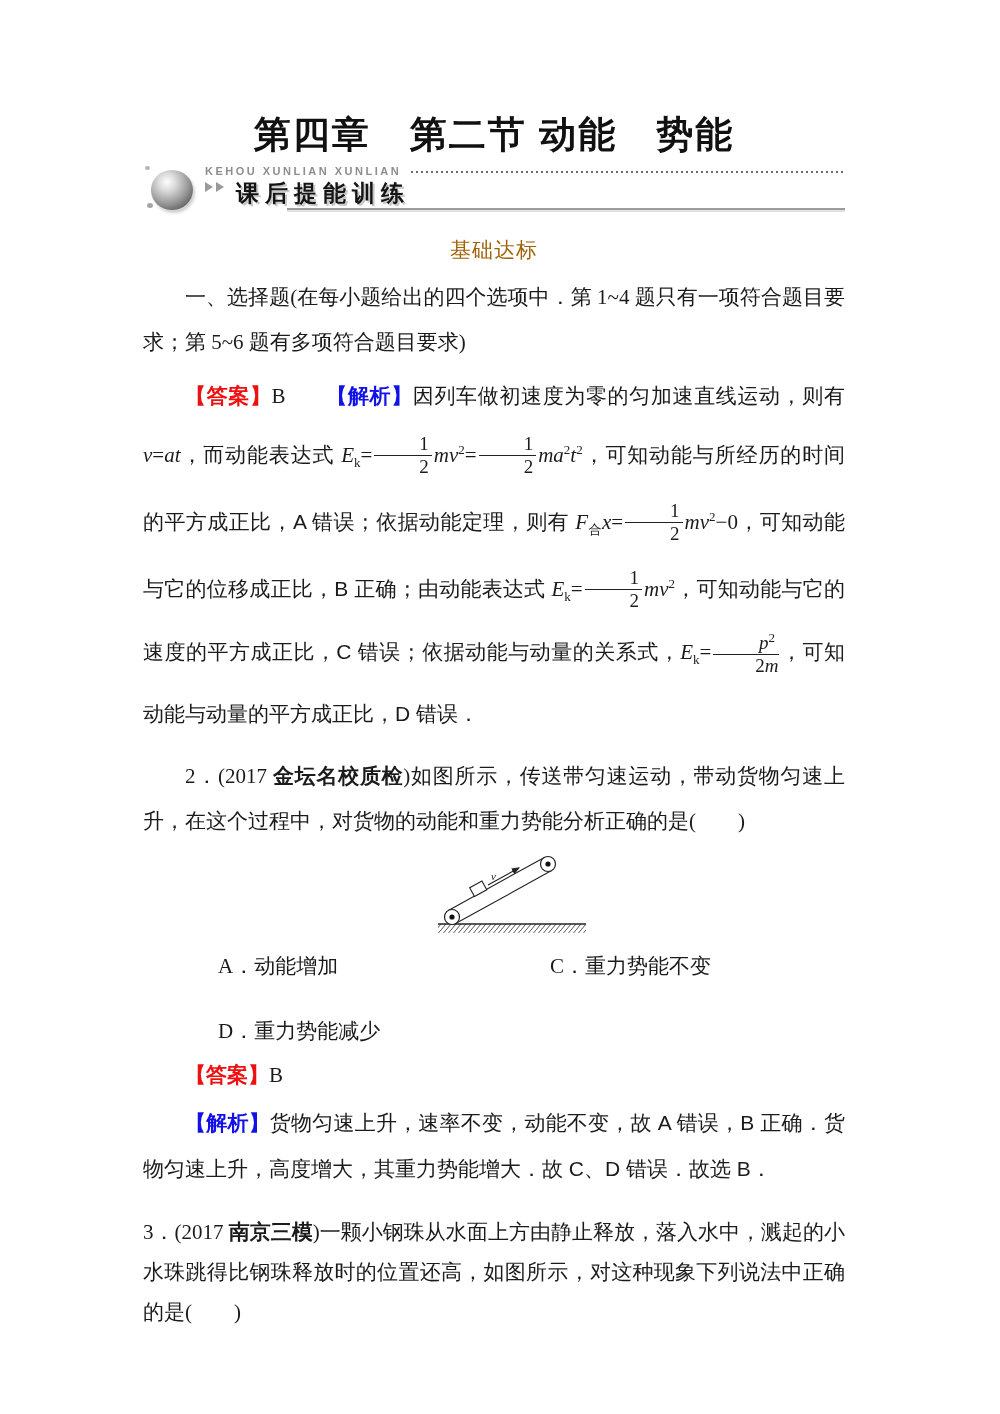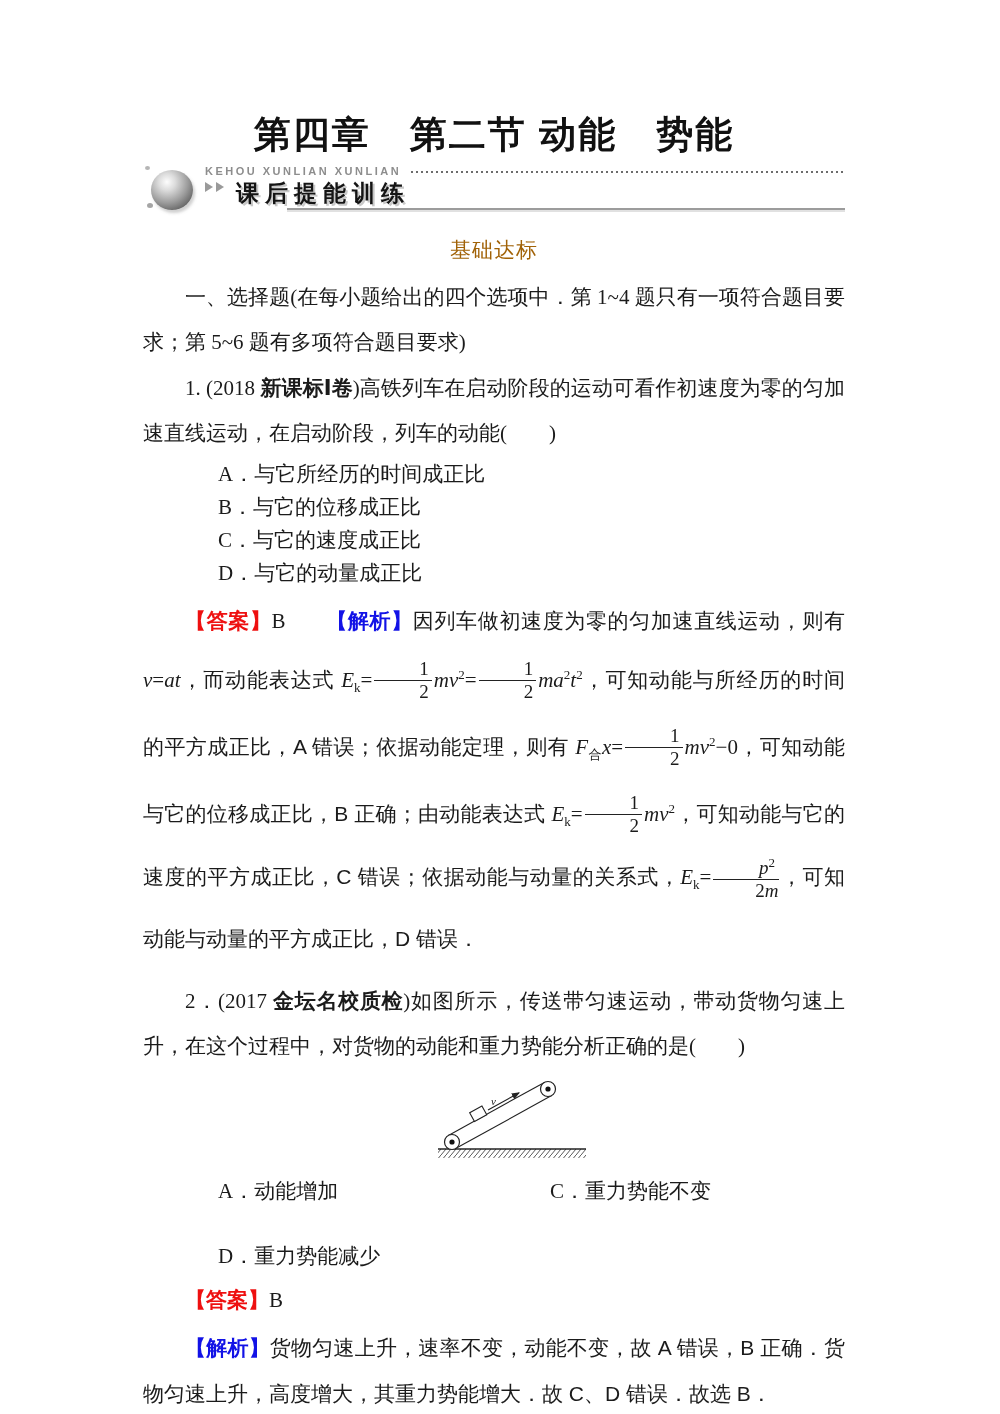--- a/index.html
+++ b/index.html
@@ -100,28 +100,21 @@
         <div class="rule-dark"></div>
         <div class="rule-light"></div>
       </div>
     </div>
   </div>
 
   <h2 class="section-heading">基础达标</h2>
 
   <p class="para indent intro">一、选择题(在每小题给出的四个选项中．第 1~4 题只有一项符合题目要求；第 5~6 题有多项符合题目要求)</p>
 
-  <p class="para indent"><span>1. </span><span>(2018 </span><b class="hei">新课标Ⅰ卷</b><span>)</span><span>高铁列车在启动阶段的运动可看作初速度为零的匀加速直线运动，在启动阶段，列车的动能(　　)</span></p>
 
-  <ul class="options">
-    <li>A．与它所经历的时间成正比</li>
-    <li>B．与它的位移成正比</li>
-    <li>C．与它的速度成正比</li>
-    <li>D．与它的动量成正比</li>
-  </ul>
 
   <p class="para indent ans-para tall"><b class="lbl ans">【答案】</b><span>B</span><b class="lbl ana gap">【解析】</b><span class="ana-text"><span>因列车做初速度为零的匀加速直线运动，则有 </span><span class="mth"><i>v</i><span>=</span><i>at</i></span><span>，而动能表达式 </span><span class="mth"><i>E</i><sub>k</sub><span>=</span><span class="frac"><span class="fn">1</span><span class="fd">2</span></span><i>mv</i><sup>2</sup><span>=</span><span class="frac"><span class="fn">1</span><span class="fd">2</span></span><i>ma</i><sup>2</sup><i>t</i><sup>2</sup></span><span>，可知动能与所经历的时间的平方成正比，A 错误；依据动能定理，则有 </span><span class="mth"><i>F</i><sub>合</sub><i>x</i><span>=</span><span class="frac"><span class="fn">1</span><span class="fd">2</span></span><i>mv</i><sup>2</sup><span>−0</span></span><span>，可知动能与它的位移成正比，B 正确；由动能表达式 </span><span class="mth"><i>E</i><sub>k</sub><span>=</span><span class="frac"><span class="fn">1</span><span class="fd">2</span></span><i>mv</i><sup>2</sup></span><span>，可知动能与它的速度的平方成正比，C 错误；依据动能与动量的关系式，</span><span class="mth"><i>E</i><sub>k</sub><span>=</span><span class="frac"><span class="fn"><i>p</i><sup>2</sup></span><span class="fd"><span>2</span><i>m</i></span></span></span><span>，可知动能与动量的平方成正比，D 错误．</span></span></p>
 
   <p class="para indent q2-stem"><span>2．</span><span>(2017 </span><b class="hei">金坛名校质检</b><span>)</span><span>如图所示，传送带匀速运动，带动货物匀速上升，在这个过程中，对货物的动能和重力势能分析正确的是(　　)</span></p>
 
   <div class="figure">
     <svg width="152" height="92" viewBox="0 0 152 92">
       <defs>
         <pattern id="hatch" width="5" height="6" patternUnits="userSpaceOnUse">
           <path d="M0,6 L5,0" stroke="#444" stroke-width="0.9"></path>

